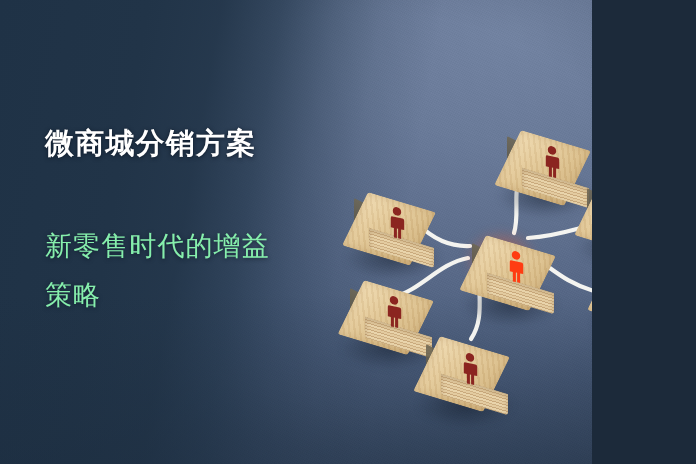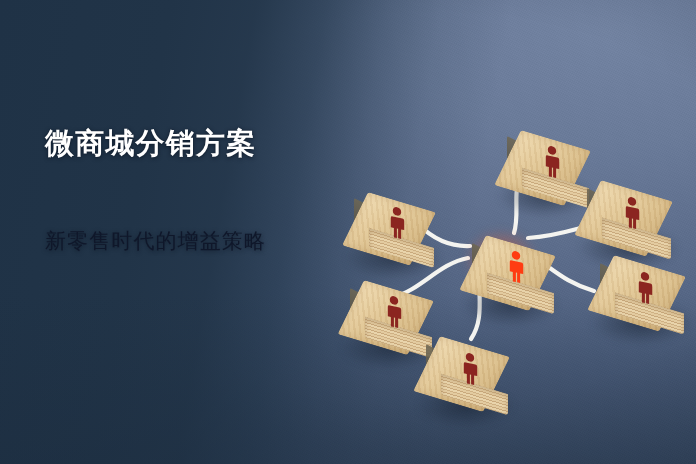--- a/index.html
+++ b/index.html
@@ -1,20 +1,20 @@
 <!DOCTYPE html>
 <html><head>
 <meta charset="utf-8">
 <style>
   html,body{margin:0;padding:0;background:#1c2a3a;}
   *{box-sizing:border-box;}
 
   .banner{
     position:relative;
-    width:696px;height:464px;
+    width:592px;height:464px;
     overflow:hidden;
     font-family:"Liberation Sans","DejaVu Sans",sans-serif;
     background:#5d6f8e;
   }
 
   
   .photo-bg{
     position:absolute;inset:0;
     background:
       radial-gradient(120% 95% at 88% 6%,  #7384a3 0%, #6a7b9a 26%, #5b6c8b 52%, #4d5f7e 74%, #41536f 100%);
@@ -45,21 +45,21 @@
   
   .copy{position:absolute;left:45px;top:126px;width:268px;z-index:9;}
   .title{
     font-size:29px;font-weight:700;color:#ffffff;
     letter-spacing:1.2px;line-height:1.18;margin:0;
     text-shadow:0 1px 4px rgba(10,20,34,.72), 0 0 1px rgba(10,20,34,.9);
     white-space:nowrap;
   }
   .subtitle{
     margin:62px 0 0 0;
-    font-size:21px;font-weight:400;color:#0f172a;
+    font-size:27px;font-weight:400;color:#86efac;
     letter-spacing:1.1px;line-height:1.82;
     width:232px;
     text-shadow:0 1px 4px rgba(10,20,34,.65);
   }
 
   
   .network{position:absolute;left:0;top:0;width:696px;height:464px;z-index:5;}
   .cords{position:absolute;inset:0;}
 
   .blk{position:absolute;}

